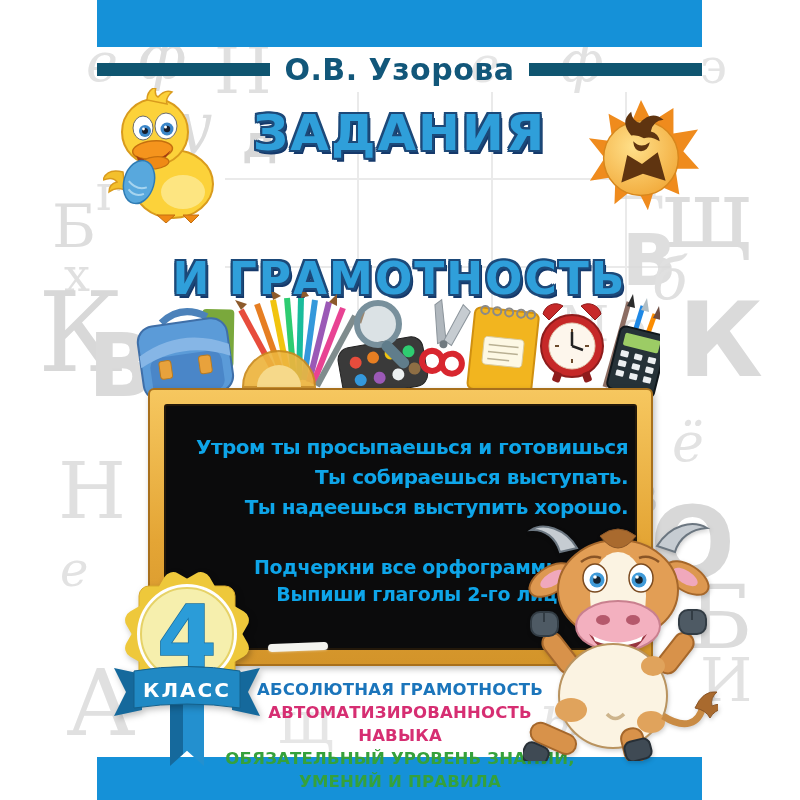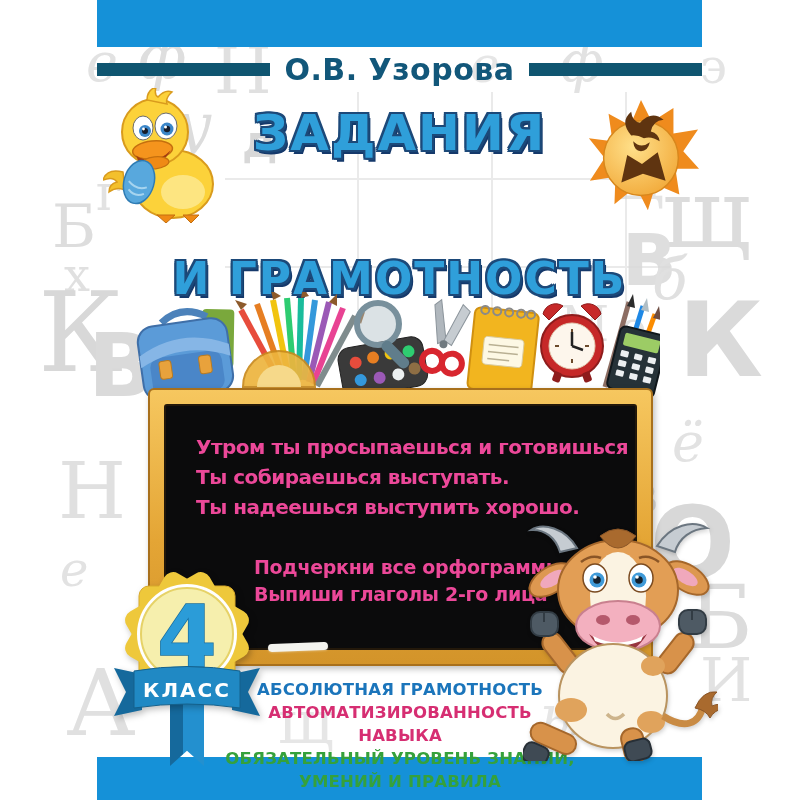--- a/index.html
+++ b/index.html
@@ -36,21 +36,21 @@
   #sun{left:582px;top:98px;z-index:3;}
   #supplies{left:135px;top:292px;z-index:3;}
   #cow{left:523px;top:516px;z-index:7;filter:drop-shadow(1px 2px 2px rgba(0,0,0,.18));}
   
   #board{left:148px;top:388px;width:505px;height:278px;z-index:4;border-radius:6px;
     background:linear-gradient(180deg,#f6c75f,#e4a535 55%,#d3942a);
     border:2px solid #a8701c;box-sizing:border-box;
     box-shadow:2px 3px 6px rgba(0,0,0,.25);}
   #board-inner{position:absolute;left:14px;top:14px;right:14px;bottom:14px;background:#0b0b0c;
     border-radius:3px;border:2px solid #23180a;box-sizing:border-box;}
-  .chalk{color:#ec4899;font-weight:bold;letter-spacing:-.5px;}
+  .chalk{color:#0ea5e9;font-weight:bold;letter-spacing:-.5px;text-align:right;}
   #exercise{position:absolute;left:30px;top:26px;font-size:20px;line-height:30px;}
   #task{position:absolute;left:88px;top:148px;font-size:19px;line-height:27px;letter-spacing:-.3px;}
   #chalk-piece{left:102px;top:237px;width:60px;height:8px;background:#f4f4ef;border-radius:4px;
     transform:rotate(-2deg);box-shadow:0 1px 2px rgba(255,255,255,.25);}
   
   #badge{left:112px;top:570px;z-index:6;filter:drop-shadow(2px 3px 3px rgba(0,0,0,.25));}
   #ribbon-tail{left:170px;top:702px;width:34px;height:64px;z-index:5;
     background:linear-gradient(90deg,#15699c 0 38%,#2390cf 38%);
     clip-path:polygon(0 0,100% 0,100% 100%,50% 76%,0 100%);}
   

